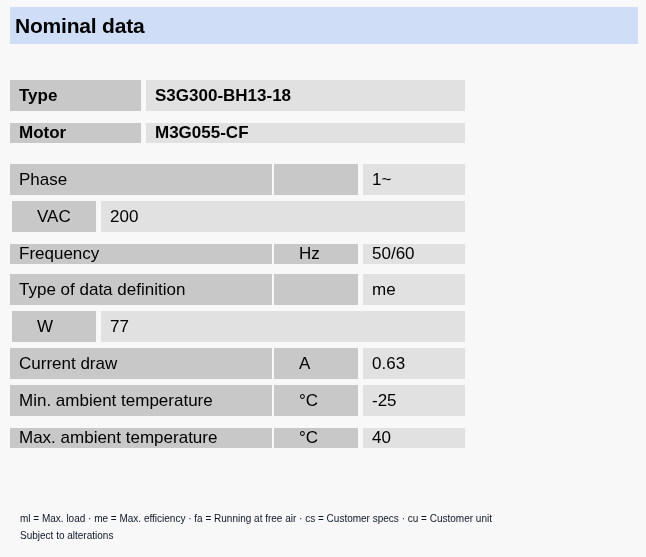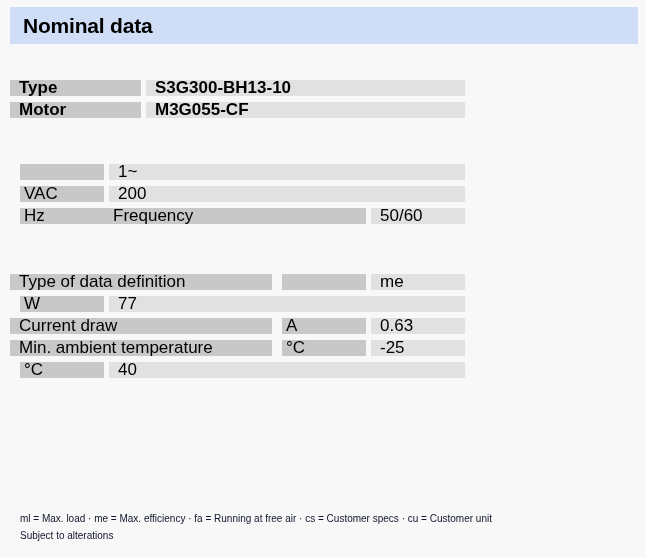--- a/index.html
+++ b/index.html
@@ -30,37 +30,38 @@
     width: 628px;
     height: 37px;
     background: #d0ddf7;
     display: flex;
     align-items: center;
   }
   .title-text {
     font-size: 21px;
     font-weight: bold;
     letter-spacing: -0.2px;
-    padding-left: 13px;
+    padding-left: 5px;
     color: #000;
   }
 
   
   .block {
     position: absolute;
     left: 10px;
     width: 455px;
   }
   .row {
     display: flex;
-    height: 16px;
+    height: 31px;
     margin-bottom: 6px;
   }
   .row:last-child {
     margin-bottom: 0;
+    align-items: center;
   }
 
   .cell {
     display: flex;
     align-items: center;
     box-sizing: border-box;
   }
 
   
   .ident-block { top: 80px; }
@@ -85,24 +86,24 @@
   .data-block-b { top: 274px; }
 
   .d-label {
     width: 262px;
     background: #c8c8c8;
     font-size: 17px;
     padding-left: 9px;
   }
   .d-unit {
     width: 84px;
-    margin-left: 10px;
+    margin-left: 2px;
     background: #c8c8c8;
     font-size: 17px;
-    padding-left: 4px;
+    padding-left: 25px;
   }
   .d-value {
     flex: 1;
     margin-left: 5px;
     background: #e1e1e1;
     font-size: 17px;
     padding-left: 9px;
   }
   .d-unit sup {
     font-size: 11px;
@@ -127,40 +128,41 @@
 
 <div class="sheet">
 
   <div class="title-bar">
     <span class="title-text">Nominal data</span>
   </div>
 
   <div class="block ident-block">
     <div class="row">
       <div class="cell ident-label">Type</div>
-      <div class="cell ident-value">S3G300-BH13-10</div>
+      <div class="cell ident-value">S3G300-BH13-18</div>
     </div>
     <div class="row">
       <div class="cell ident-label">Motor</div>
       <div class="cell ident-value">M3G055-CF</div>
     </div>
   </div>
 
   <div class="block data-block-a">
     <div class="row">
+      <div class="cell d-label">Phase</div>
       <div class="cell d-unit"></div>
       <div class="cell d-value">1~</div>
     </div>
     <div class="row">
       <div class="cell d-unit">VAC</div>
       <div class="cell d-value">200</div>
     </div>
     <div class="row">
+      <div class="cell d-label">Frequency</div>
       <div class="cell d-unit">Hz</div>
-      <div class="cell d-label">Frequency</div>
       <div class="cell d-value">50/60</div>
     </div>
   </div>
 
   <div class="block data-block-b">
     <div class="row">
       <div class="cell d-label">Type of data definition</div>
       <div class="cell d-unit"></div>
       <div class="cell d-value">me</div>
     </div>
@@ -172,20 +174,21 @@
       <div class="cell d-label">Current draw</div>
       <div class="cell d-unit">A</div>
       <div class="cell d-value">0.63</div>
     </div>
     <div class="row">
       <div class="cell d-label">Min. ambient temperature</div>
       <div class="cell d-unit">°C</div>
       <div class="cell d-value">-25</div>
     </div>
     <div class="row">
+      <div class="cell d-label">Max. ambient temperature</div>
       <div class="cell d-unit">°C</div>
       <div class="cell d-value">40</div>
     </div>
   </div>
 
   <div class="footnote">
     <div>ml = Max. load · me = Max. efficiency · fa = Running at free air · cs = Customer specs · cu = Customer unit</div>
     <div>Subject to alterations</div>
   </div>
 

